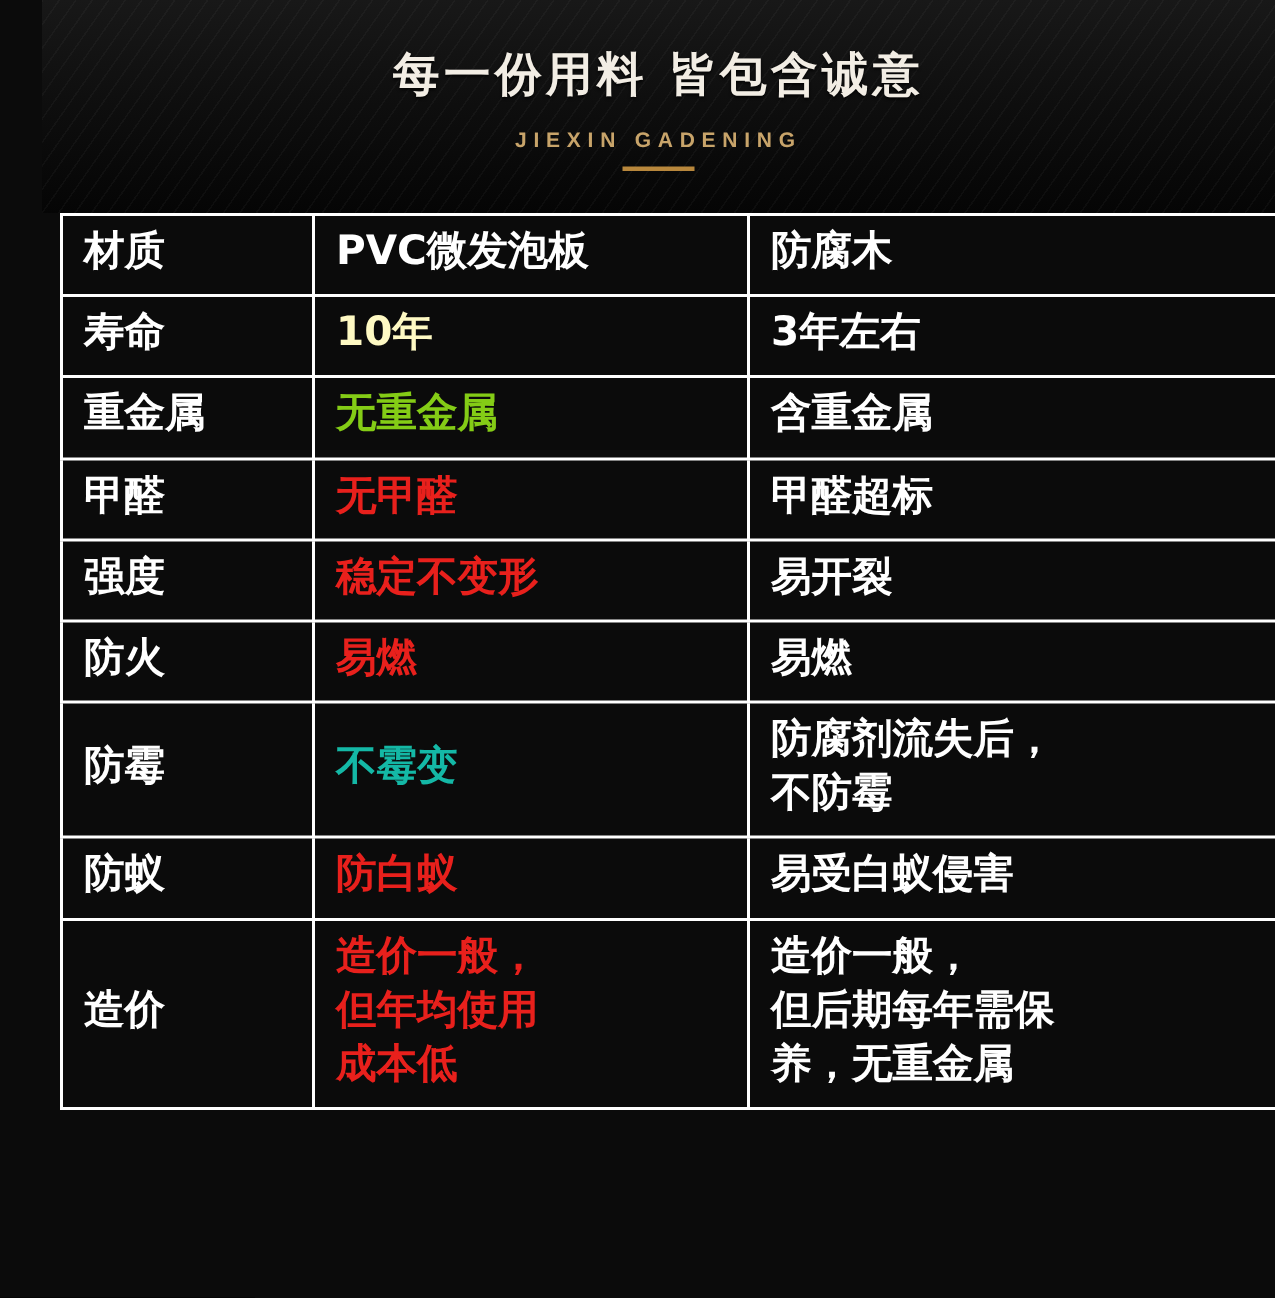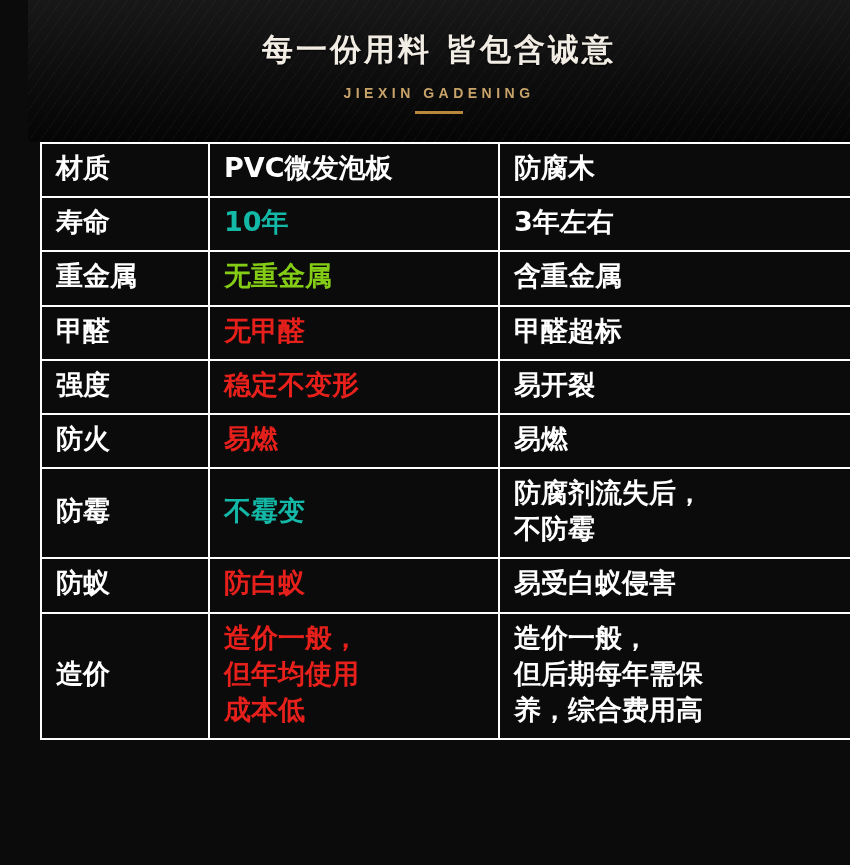--- a/index.html
+++ b/index.html
@@ -123,21 +123,21 @@
             <td class="label">材质</td>
             <td class="val-a">PVC微发泡板</td>
             <td class="val-b">
               <span class="multi">
                 <span>防腐木</span>
               </span>
             </td>
           </tr>
           <tr>
             <td class="label">寿命</td>
-            <td class="val-a hl" style="color: #14b8a6;">10年</td>
+            <td class="val-a hl" style="color: #fef9c3;">10年</td>
             <td class="val-b">
               <span class="multi">
                 <span>3年左右</span>
               </span>
             </td>
           </tr>
           <tr>
             <td class="label">重金属</td>
             <td class="val-a hl" style="color: #84cc16;">无重金属</td>
             <td class="val-b">
@@ -198,21 +198,21 @@
               <span class="multi">
                 <span>造价一般，</span>
                 <span>但年均使用</span>
                 <span>成本低</span>
               </span>
             </td>
             <td class="val-b">
               <span class="multi">
                 <span>造价一般，</span>
                 <span>但后期每年需保</span>
-                <span>养，综合费用高</span>
+                <span>养，无重金属</span>
               </span>
             </td>
           </tr>
         </tbody>
     </table>
   </div>
 
 </div>
 
 </body></html>

